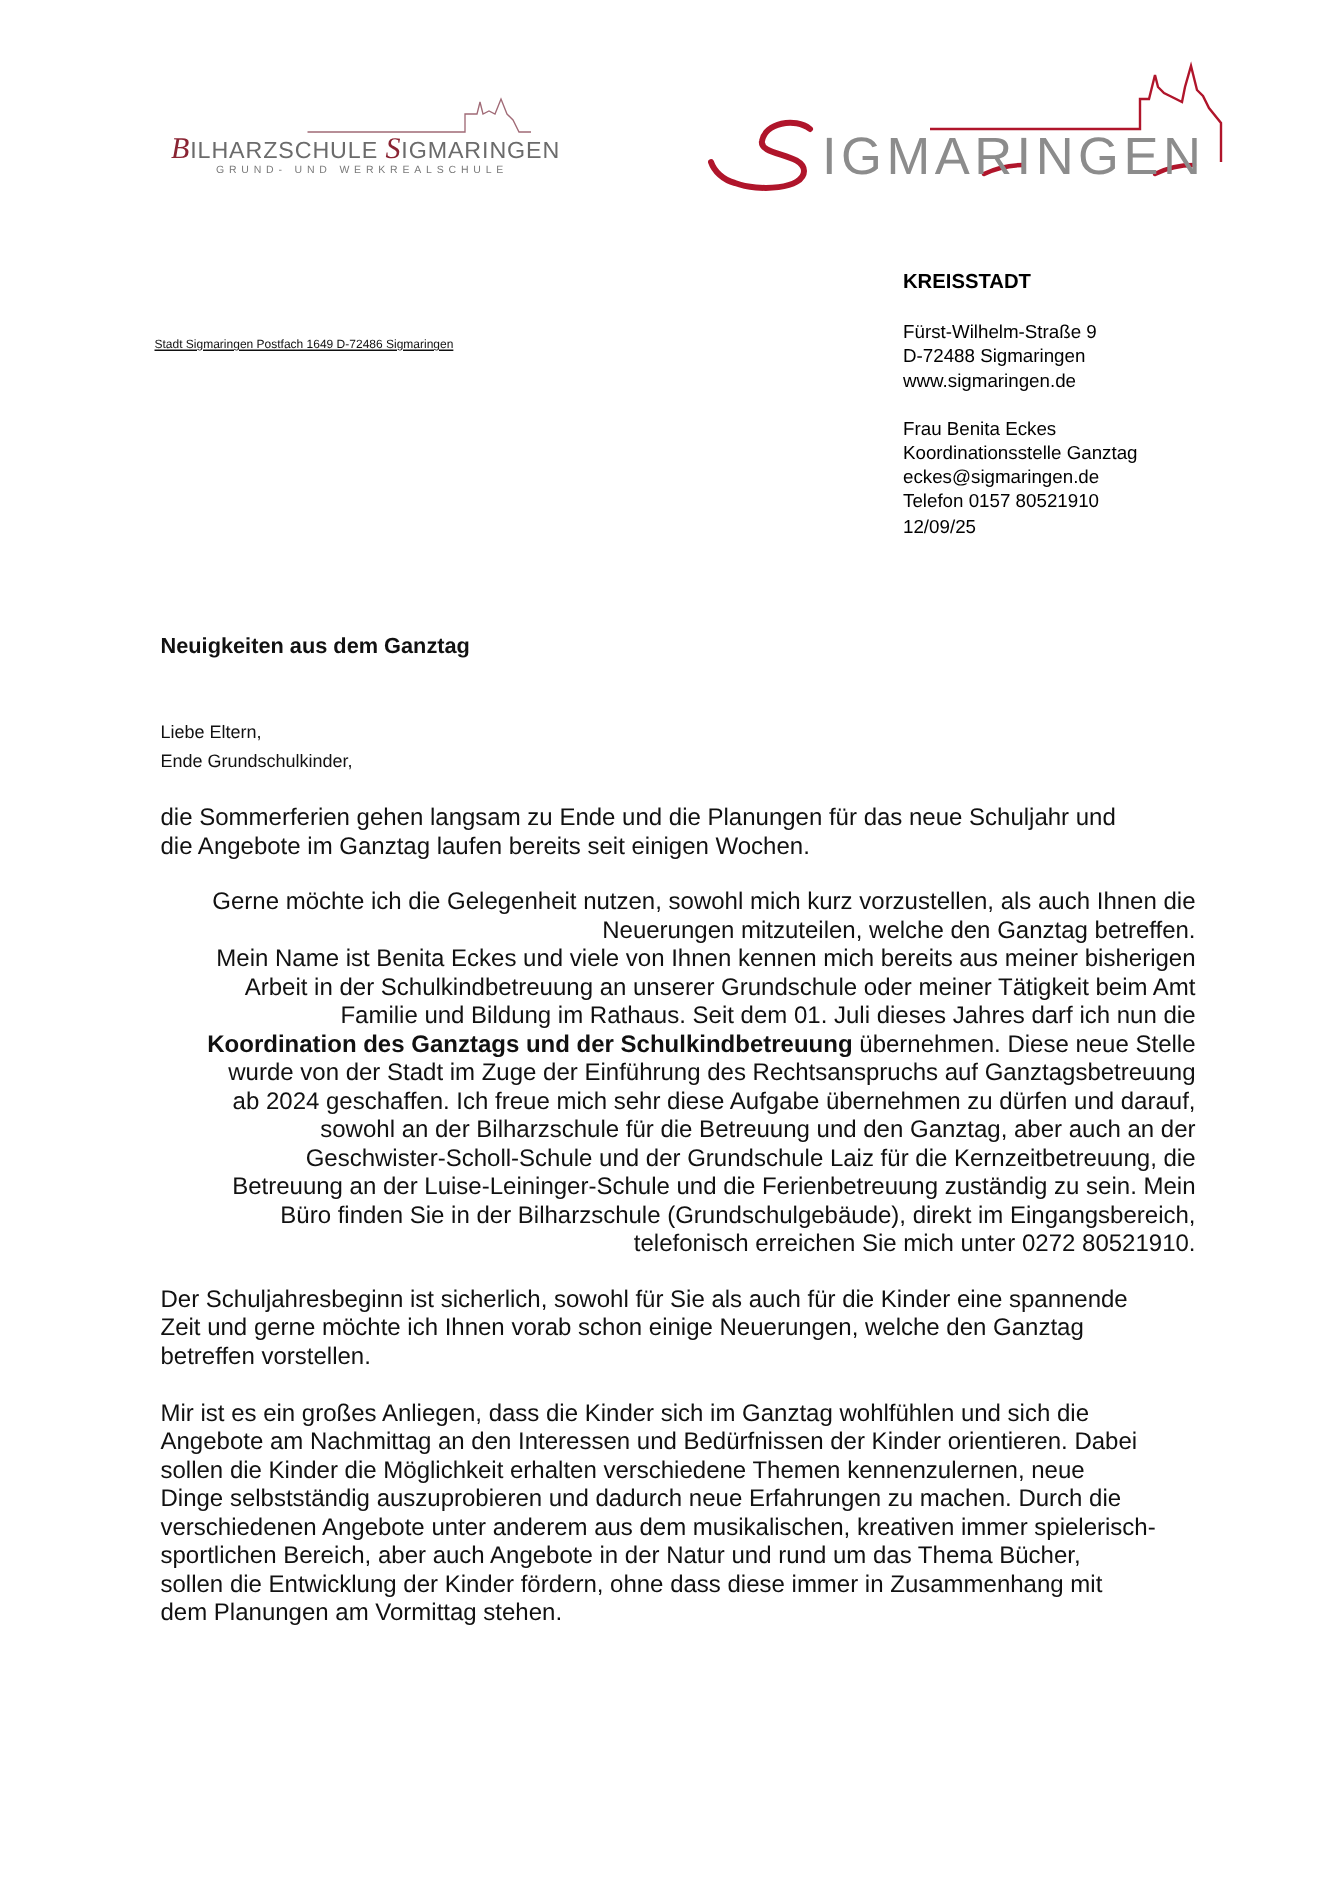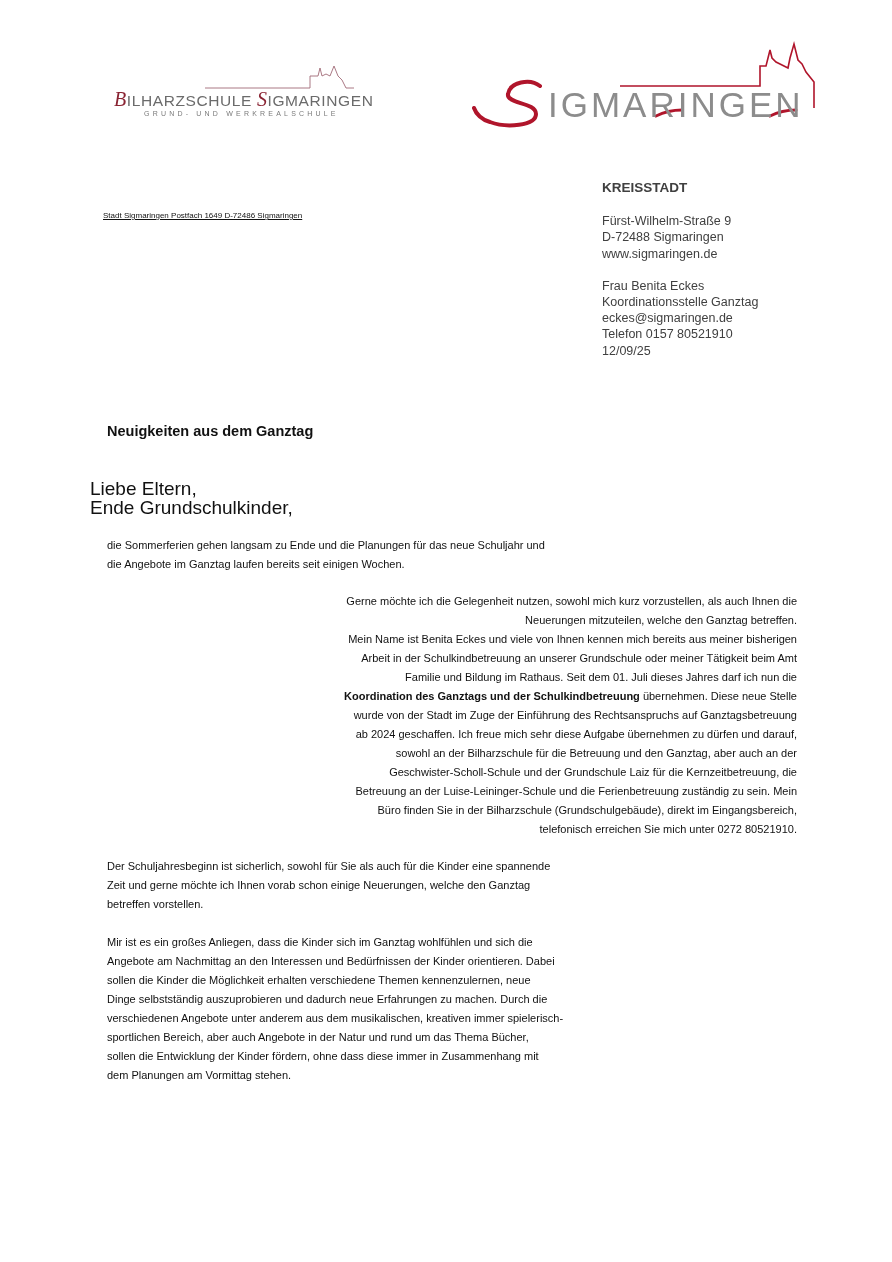--- a/index.html
+++ b/index.html
@@ -15,31 +15,31 @@
     .school-name .cap { font-size: 20px; color: #8a2433; font-family: "Liberation Serif", serif; font-style: italic; }
     .school-sub { position: absolute; left: 34px; top: 46px; font-size: 7px; letter-spacing: 3.2px; color: #7a7a7a; white-space: nowrap; }
 
     
     .city-logo { left: 470px; top: 38px; width: 350px; height: 100px; }
     .city-logo svg { position: absolute; left: 0; top: 0; }
     .city-word { position: absolute; left: 78px; top: 47px; font-size: 35px; letter-spacing: 3px;
                  color: #8c8c8c; font-weight: 300; white-space: nowrap; }
 
     
-    .return-addr { left: 103px; top: 211px; font-size: 8px; text-decoration: underline; color: #111; white-space: nowrap; }
+    .return-addr { left: 103px; top: 225px; font-size: 8px; text-decoration: underline; color: #111; white-space: nowrap; }
 
     
-    .sender { left: 602px; top: 180px; font-size: 12.5px; line-height: 16.2px; color: #404040; }
+    .sender { left: 602px; top: 180px; font-size: 12.5px; line-height: 16.2px; color: #000000; }
     .sender .title { font-weight: bold; font-size: 13.5px; margin-bottom: 17px; }
     .sender .gap { height: 16px; }
 
     
     .subject { left: 107px; top: 423px; font-size: 14.5px; font-weight: bold; }
-    .greeting { left: 90px; top: 479px; font-size: 19px; line-height: 19px; }
-    .body-text { left: 107px; width: 690px; font-size: 11px; line-height: 19px; }
+    .greeting { left: 107px; top: 479px; font-size: 12px; line-height: 19px; }
+    .body-text { left: 107px; width: 690px; font-size: 16px; line-height: 19px; }
     .p1 { top: 536px; }
     .p2 { top: 592px; text-align: right; }
     .p3 { top: 857px; }
     .p4 { top: 933px; }
     .line { display: block; white-space: nowrap; }
     b { font-weight: bold; }
   </style>
 </head>
 <body>
 

